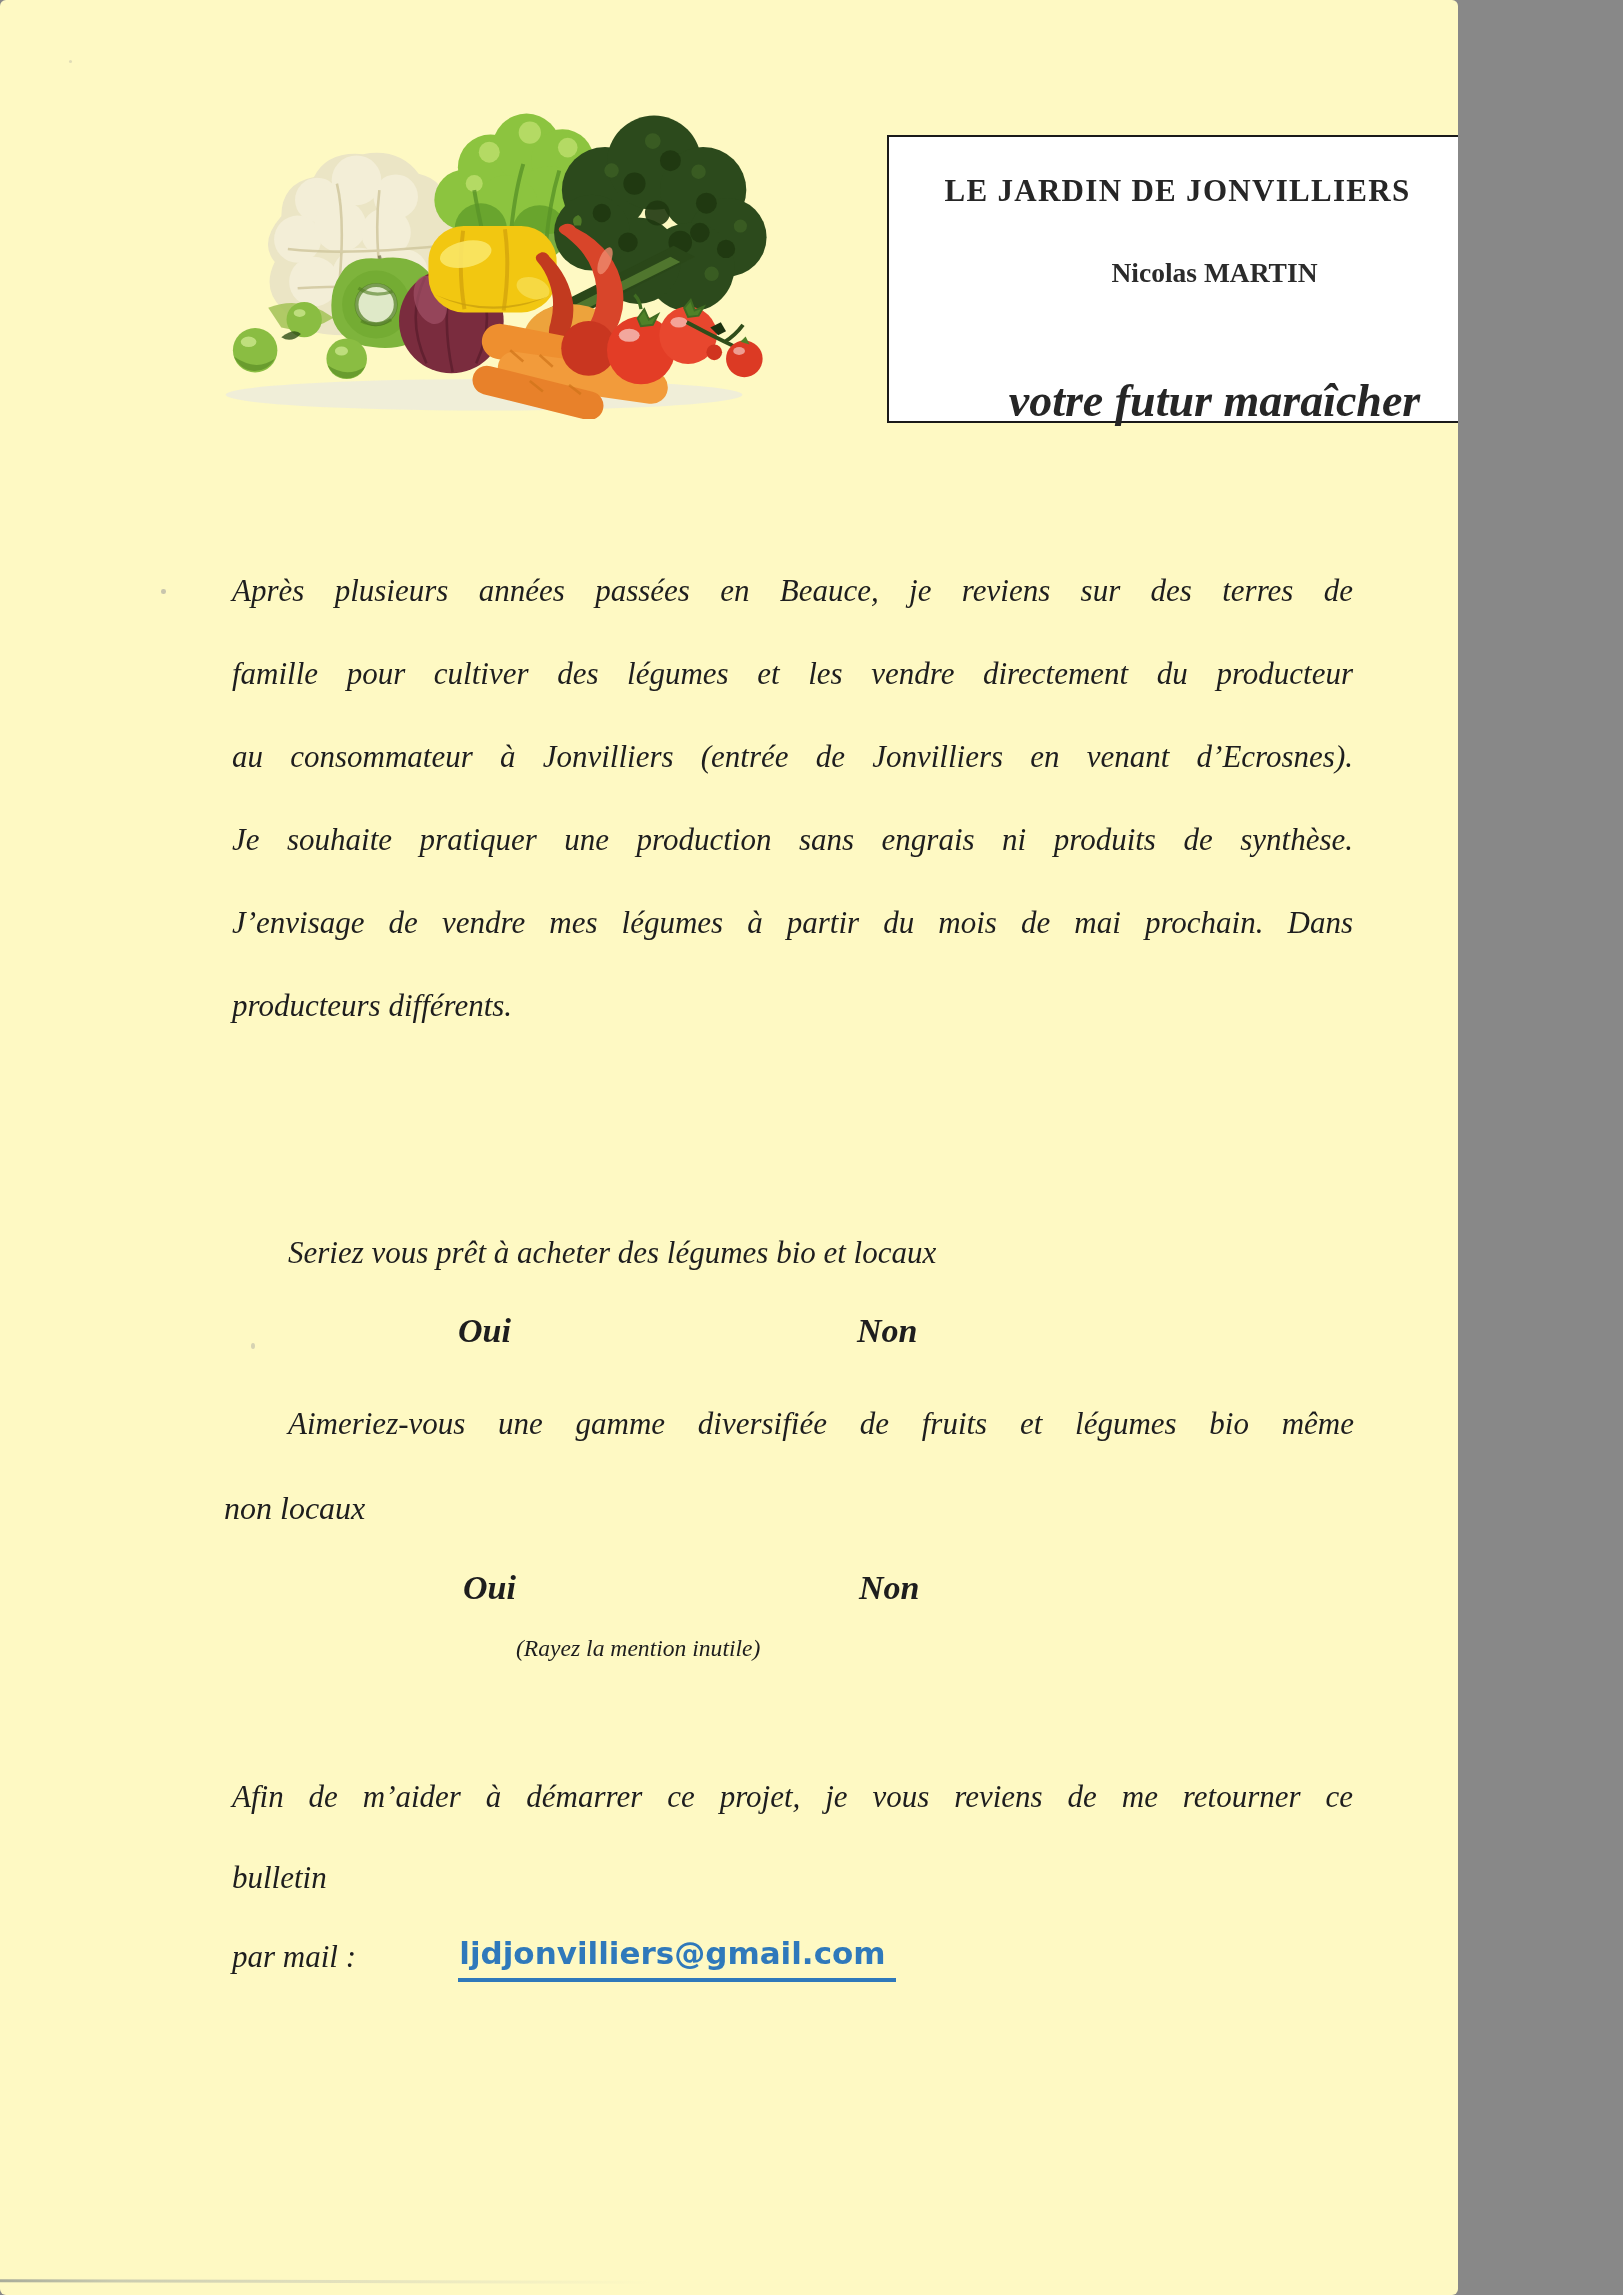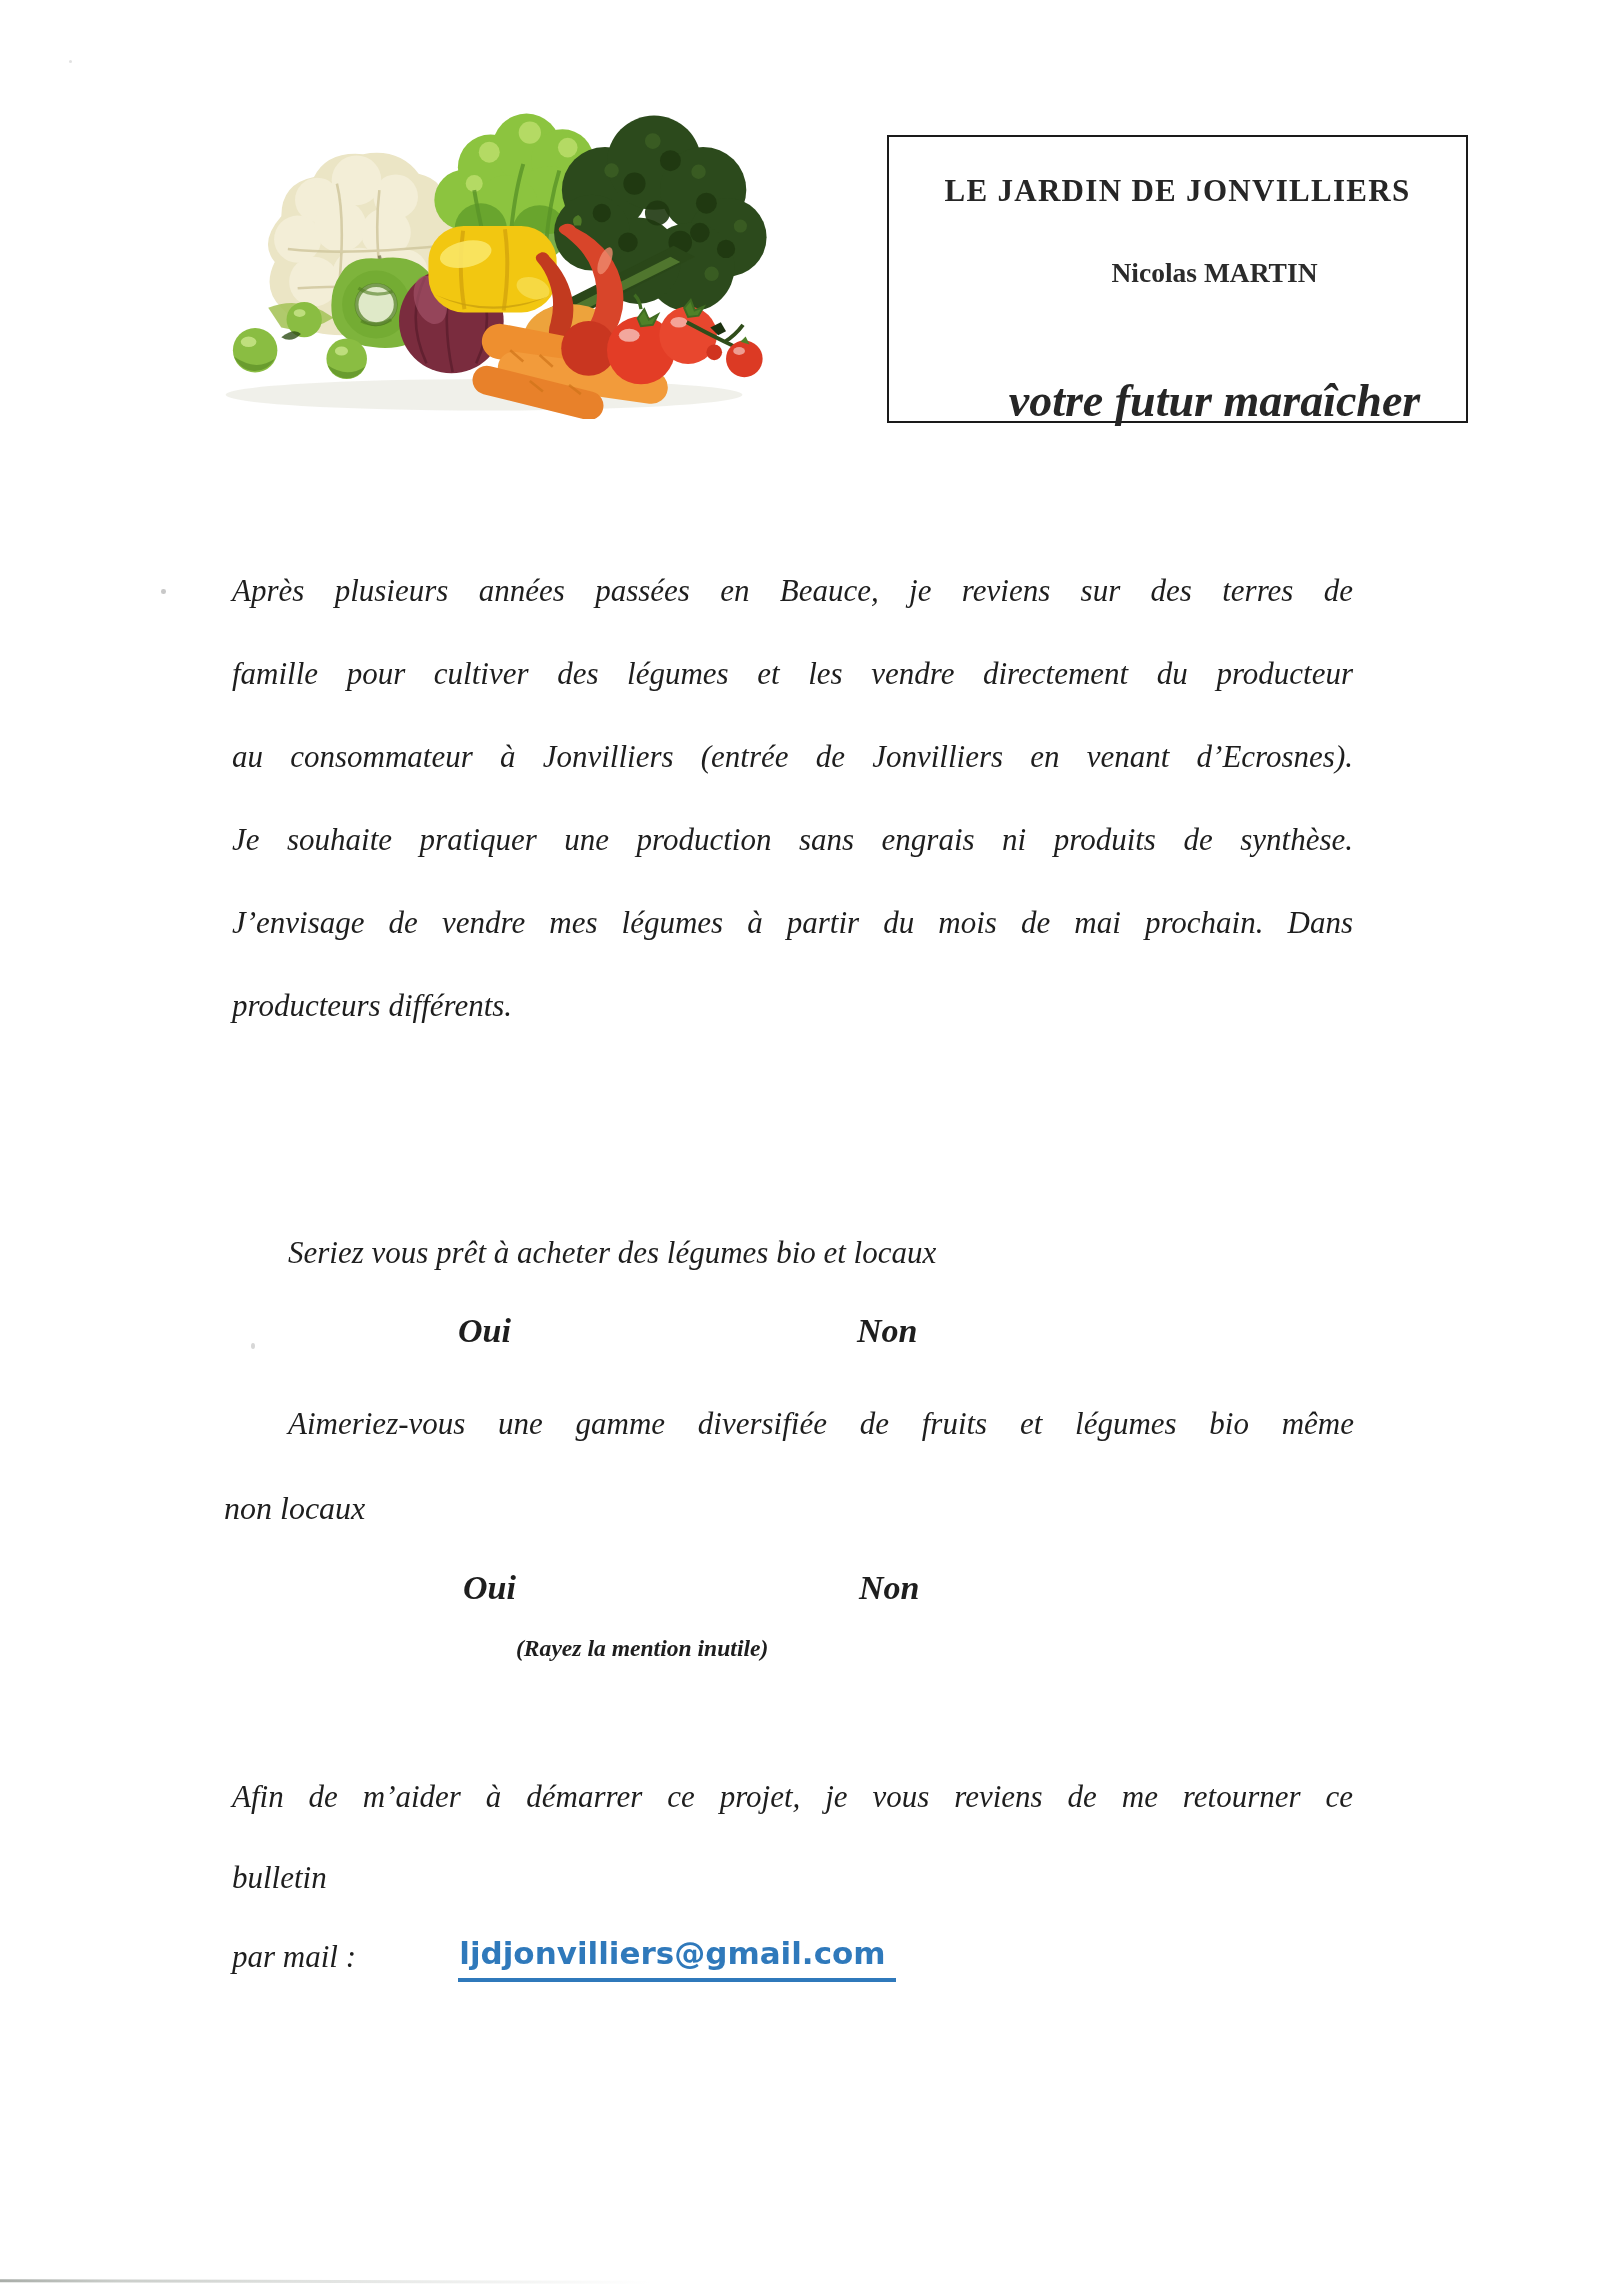--- a/index.html
+++ b/index.html
@@ -4,24 +4,25 @@
 <style>
   :root{
     --ink:#1e1e1e;
     --link-blue:#2f79bb;
     --box-border:#1a1a1a;
   }
   *{margin:0;padding:0;box-sizing:border-box;}
   body{background:#888;font-family:"Liberation Serif",serif;}
   .page{
     position:relative;
-    width:1623px;height:2295px;
-    background:#ffffff;
+    width:1458px;height:2295px;
+    background:#fef9c3;
     overflow:hidden;
     color:var(--ink);
+    border-radius:6px;
   }
   
   .veg-photo{position:absolute;left:183px;top:92px;width:589px;height:327px;}
   .header-box{
     position:absolute;left:887px;top:135px;width:581px;height:288px;
     border:2.6px solid var(--box-border);
     background:#fff;
   }
   .box-title{
     position:absolute;top:33px;left:0;right:0;
@@ -51,21 +52,21 @@
   .q1{position:absolute;left:288px;top:1211px;font-size:31px;line-height:83px;height:83px;}
   .q2l1{position:absolute;left:288px;top:1382px;width:1066px;font-size:31px;line-height:83px;height:83px;}
   .q2l2{position:absolute;left:224px;top:1467px;font-size:32px;line-height:83px;height:83px;}
   .opt{position:absolute;font-size:34px;line-height:83px;height:83px;font-weight:bold;text-align:right;}
   .opt-oui-1{left:458px;top:1289px;}
   .opt-non-1{left:857px;top:1289px;}
   .opt-oui-2{left:463px;top:1546px;}
   .opt-non-2{left:859px;top:1546px;}
   .note{
     position:absolute;left:516px;top:1629px;
-    font-size:23.6px;line-height:39px;height:39px;font-weight:bold;
+    font-size:23.6px;line-height:39px;height:39px;font-weight:normal;
   }
   .closing1{top:1755px;}
   .closing2{position:absolute;left:232px;top:1836px;font-size:31px;line-height:83px;height:83px;}
   .mail-row{position:absolute;left:232px;top:1915px;width:1121px;height:83px;}
   .mail-label{position:absolute;left:0;top:0;font-size:31px;line-height:83px;}
   .email-link{
     position:absolute;left:226px;top:18.3px;
     display:inline-block;
     font-family:"DejaVu Sans",sans-serif;
     font-weight:bold;font-style:normal;

